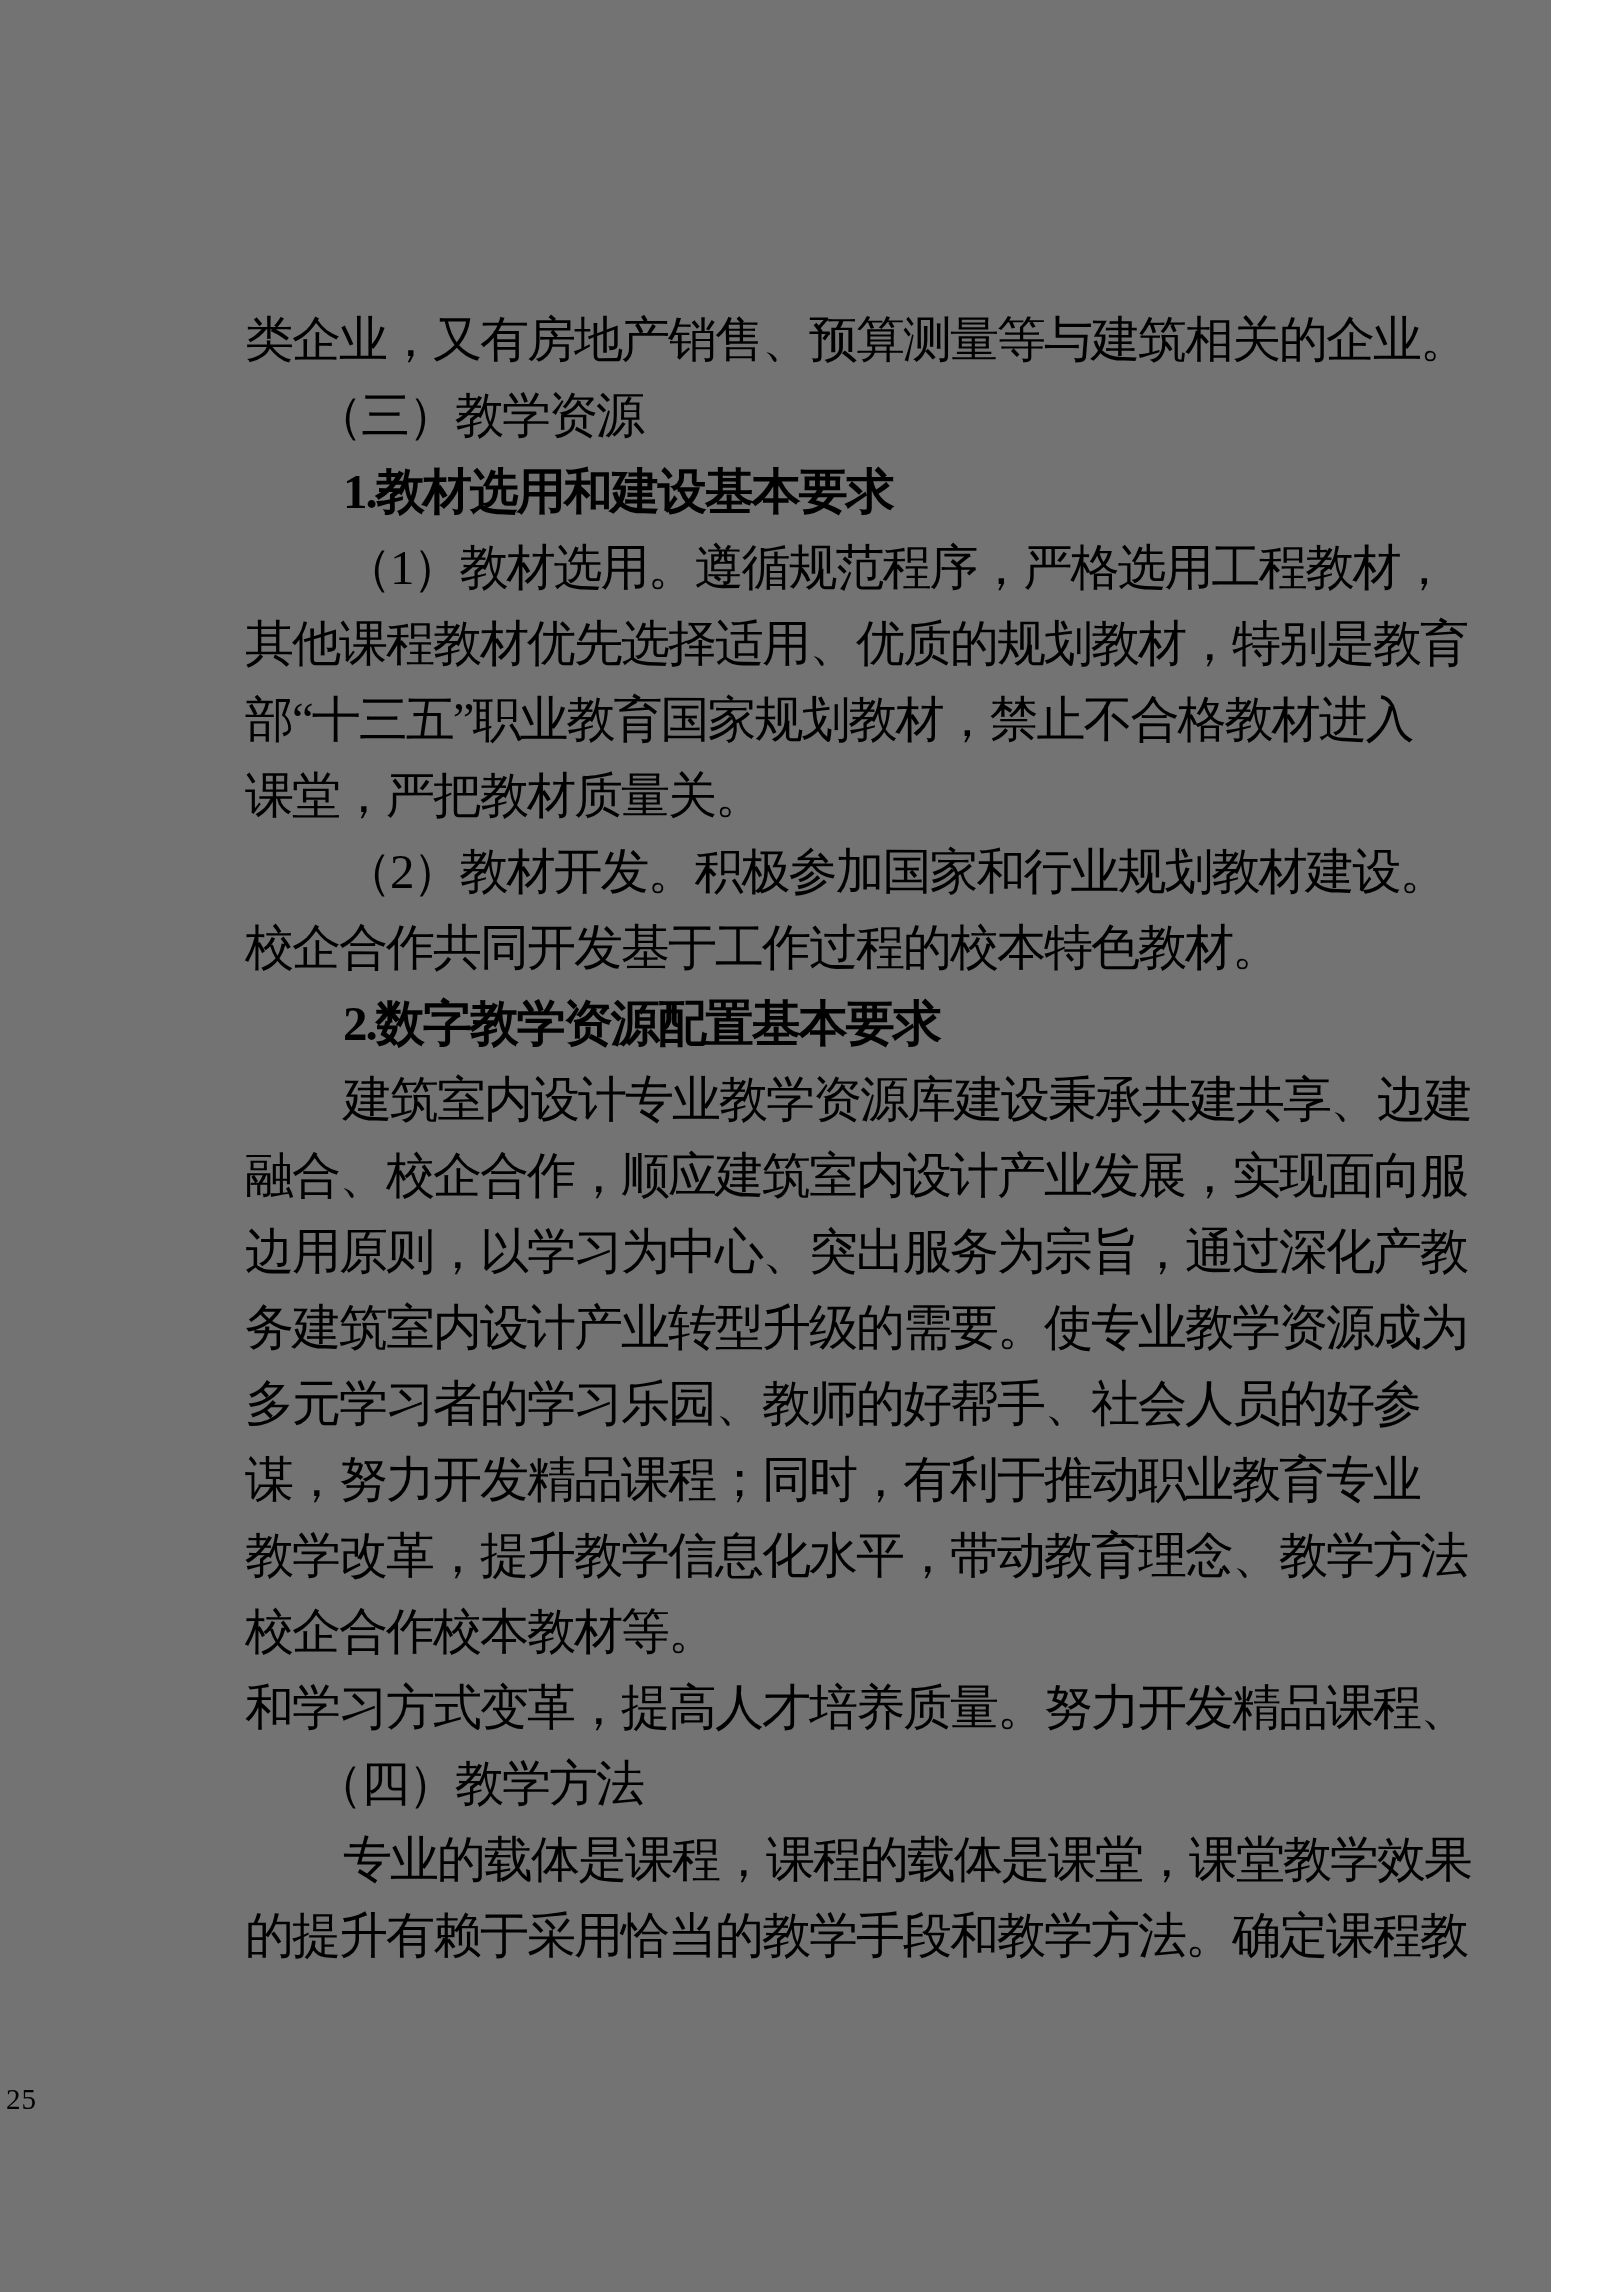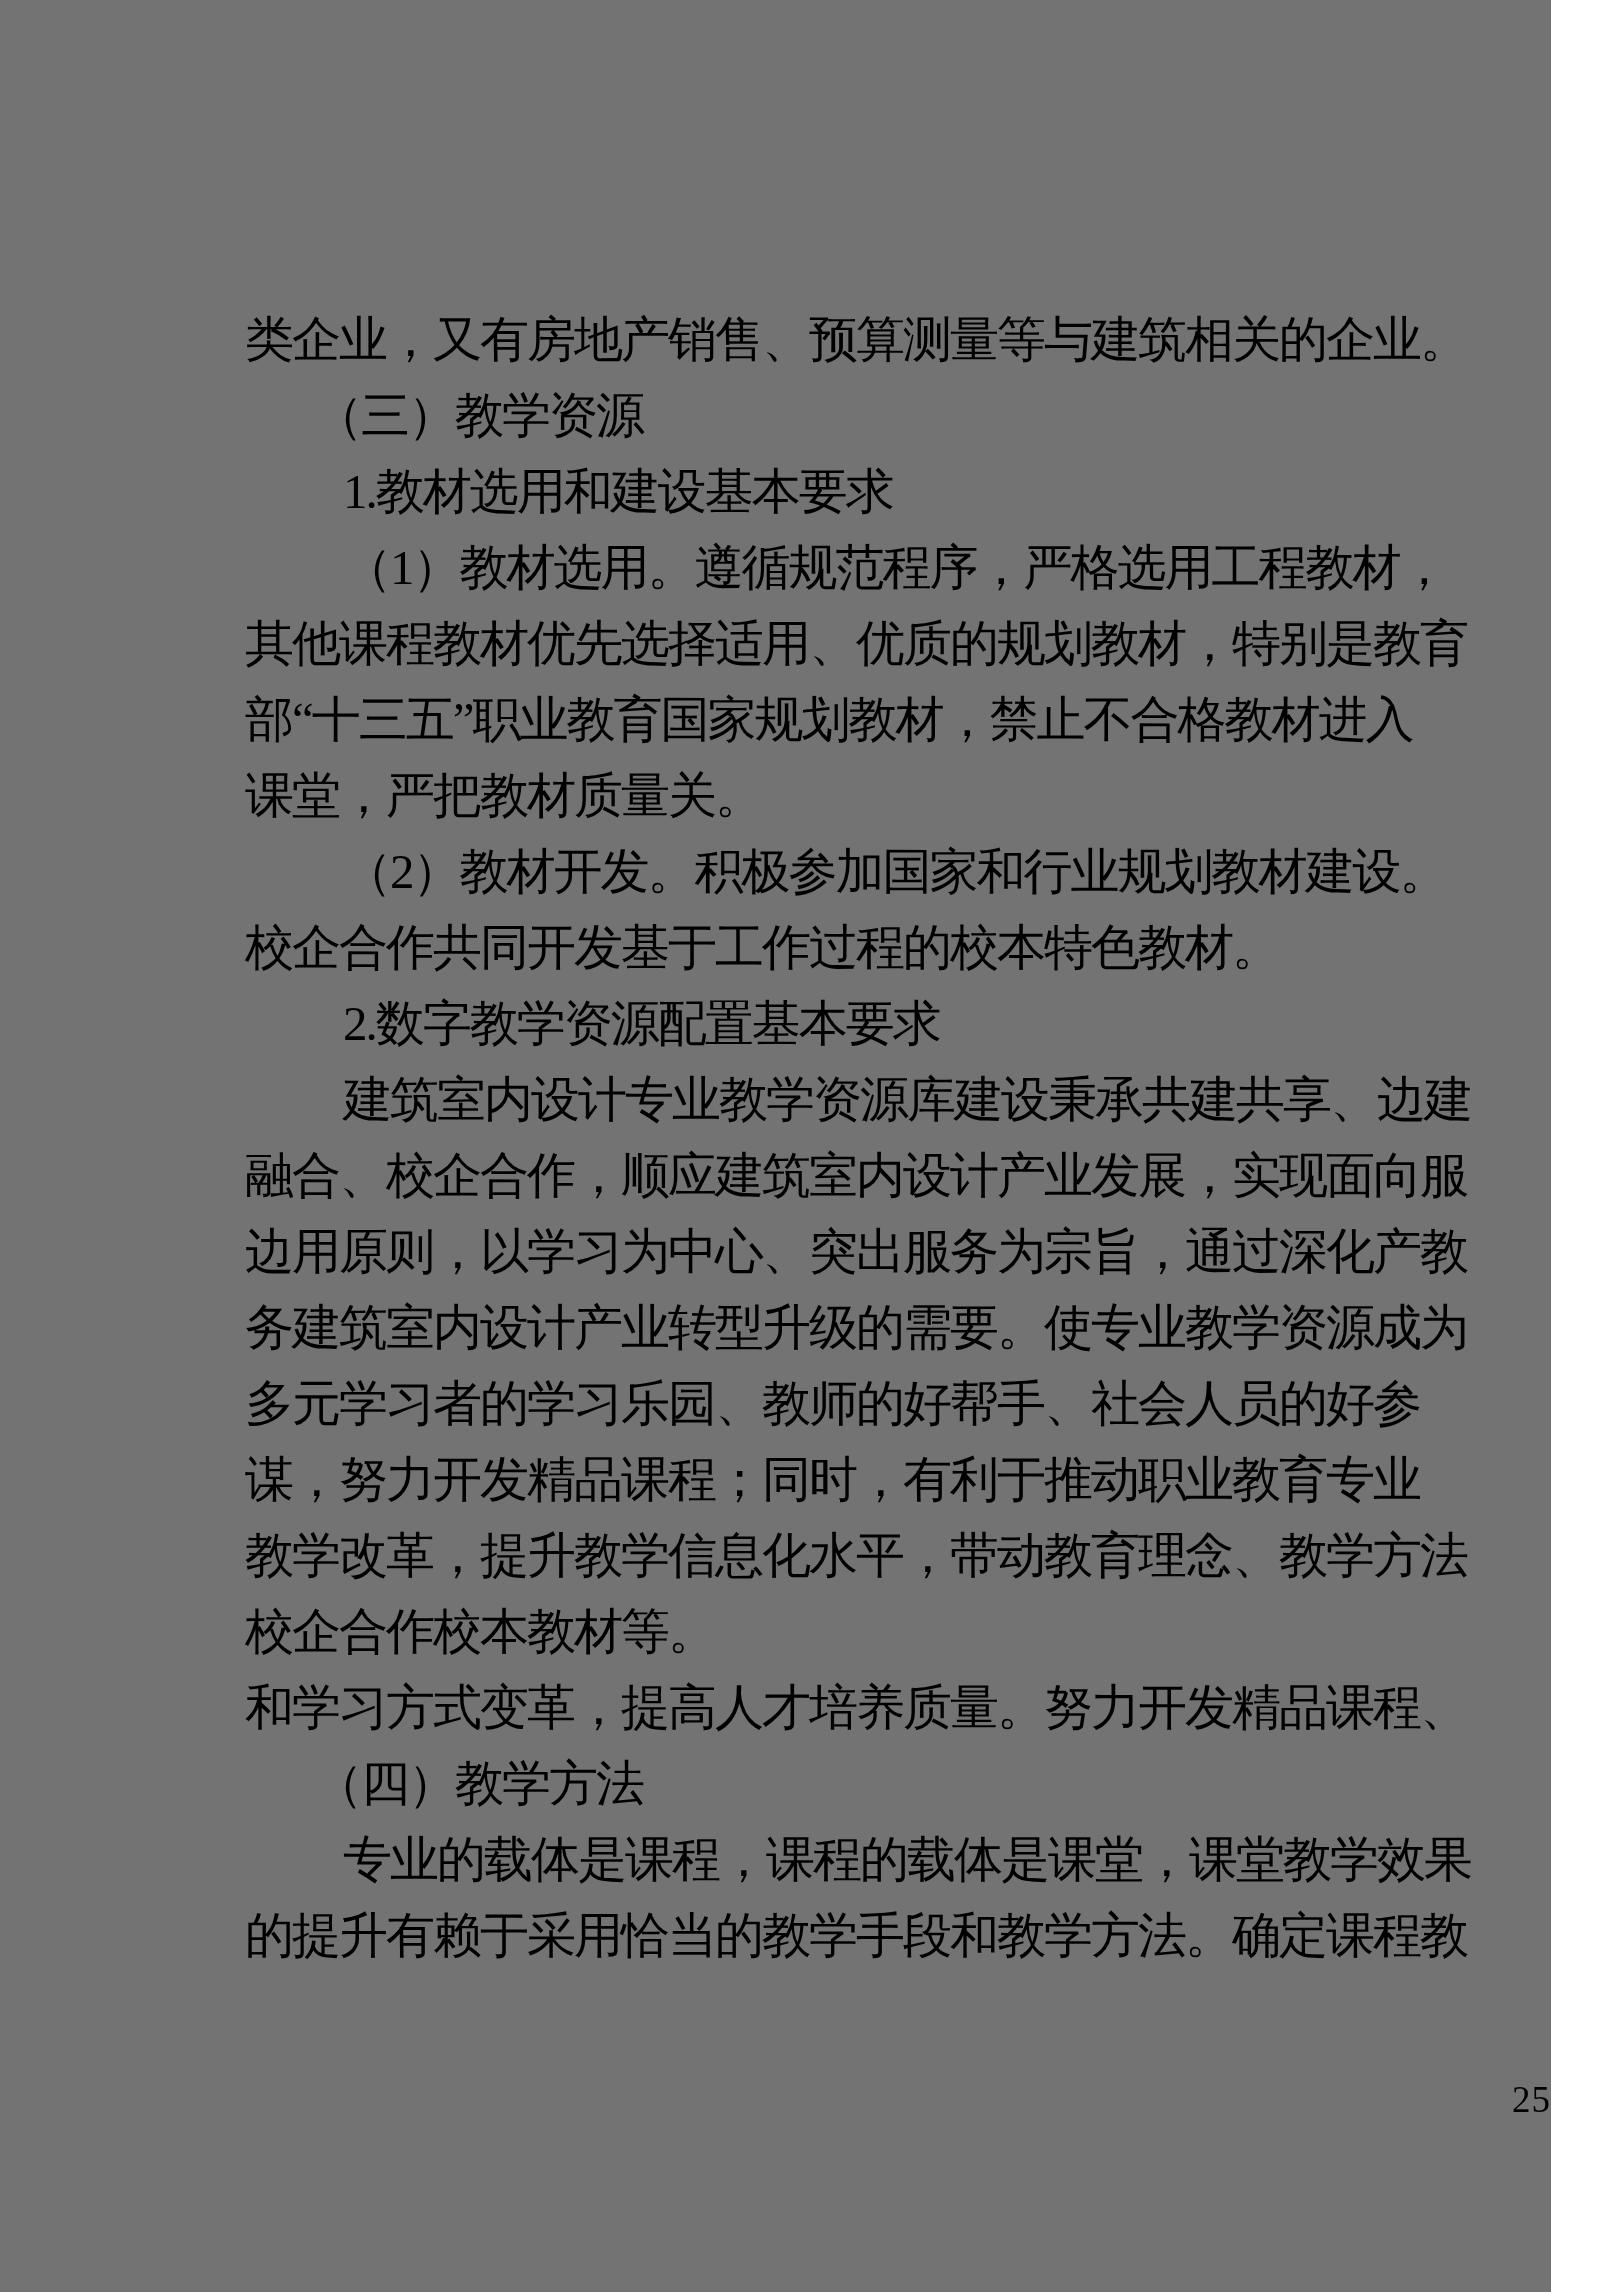--- a/index.html
+++ b/index.html
@@ -30,32 +30,33 @@
     white-space: nowrap;
     color: #000000;
   }
   .indent {
     text-indent: 98px;
   }
   .indent-heading {
     text-indent: 69px;
   }
   .bold {
-    font-weight: normal;
+    font-weight: bold;
   }
   .page-number {
     position: absolute;
     top: 2080px;
     left: 0;
     width: 100%;
-    text-align: right;
-    font-size: 37px;
+    text-align: left;
+    font-size: 29px;
     line-height: 39px;
     letter-spacing: 1px;
     color: #000000;
+    padding-left: 6px;
   }
 </style>
 </head>
 <body>
 
 <div class="page">
   <div class="text-block">
     <div class="line">类企业，又有房地产销售、预算测量等与建筑相关的企业。</div>
     <div class="line indent-heading">（三）教学资源</div>
     <div class="line indent bold">1.教材选用和建设基本要求</div>

